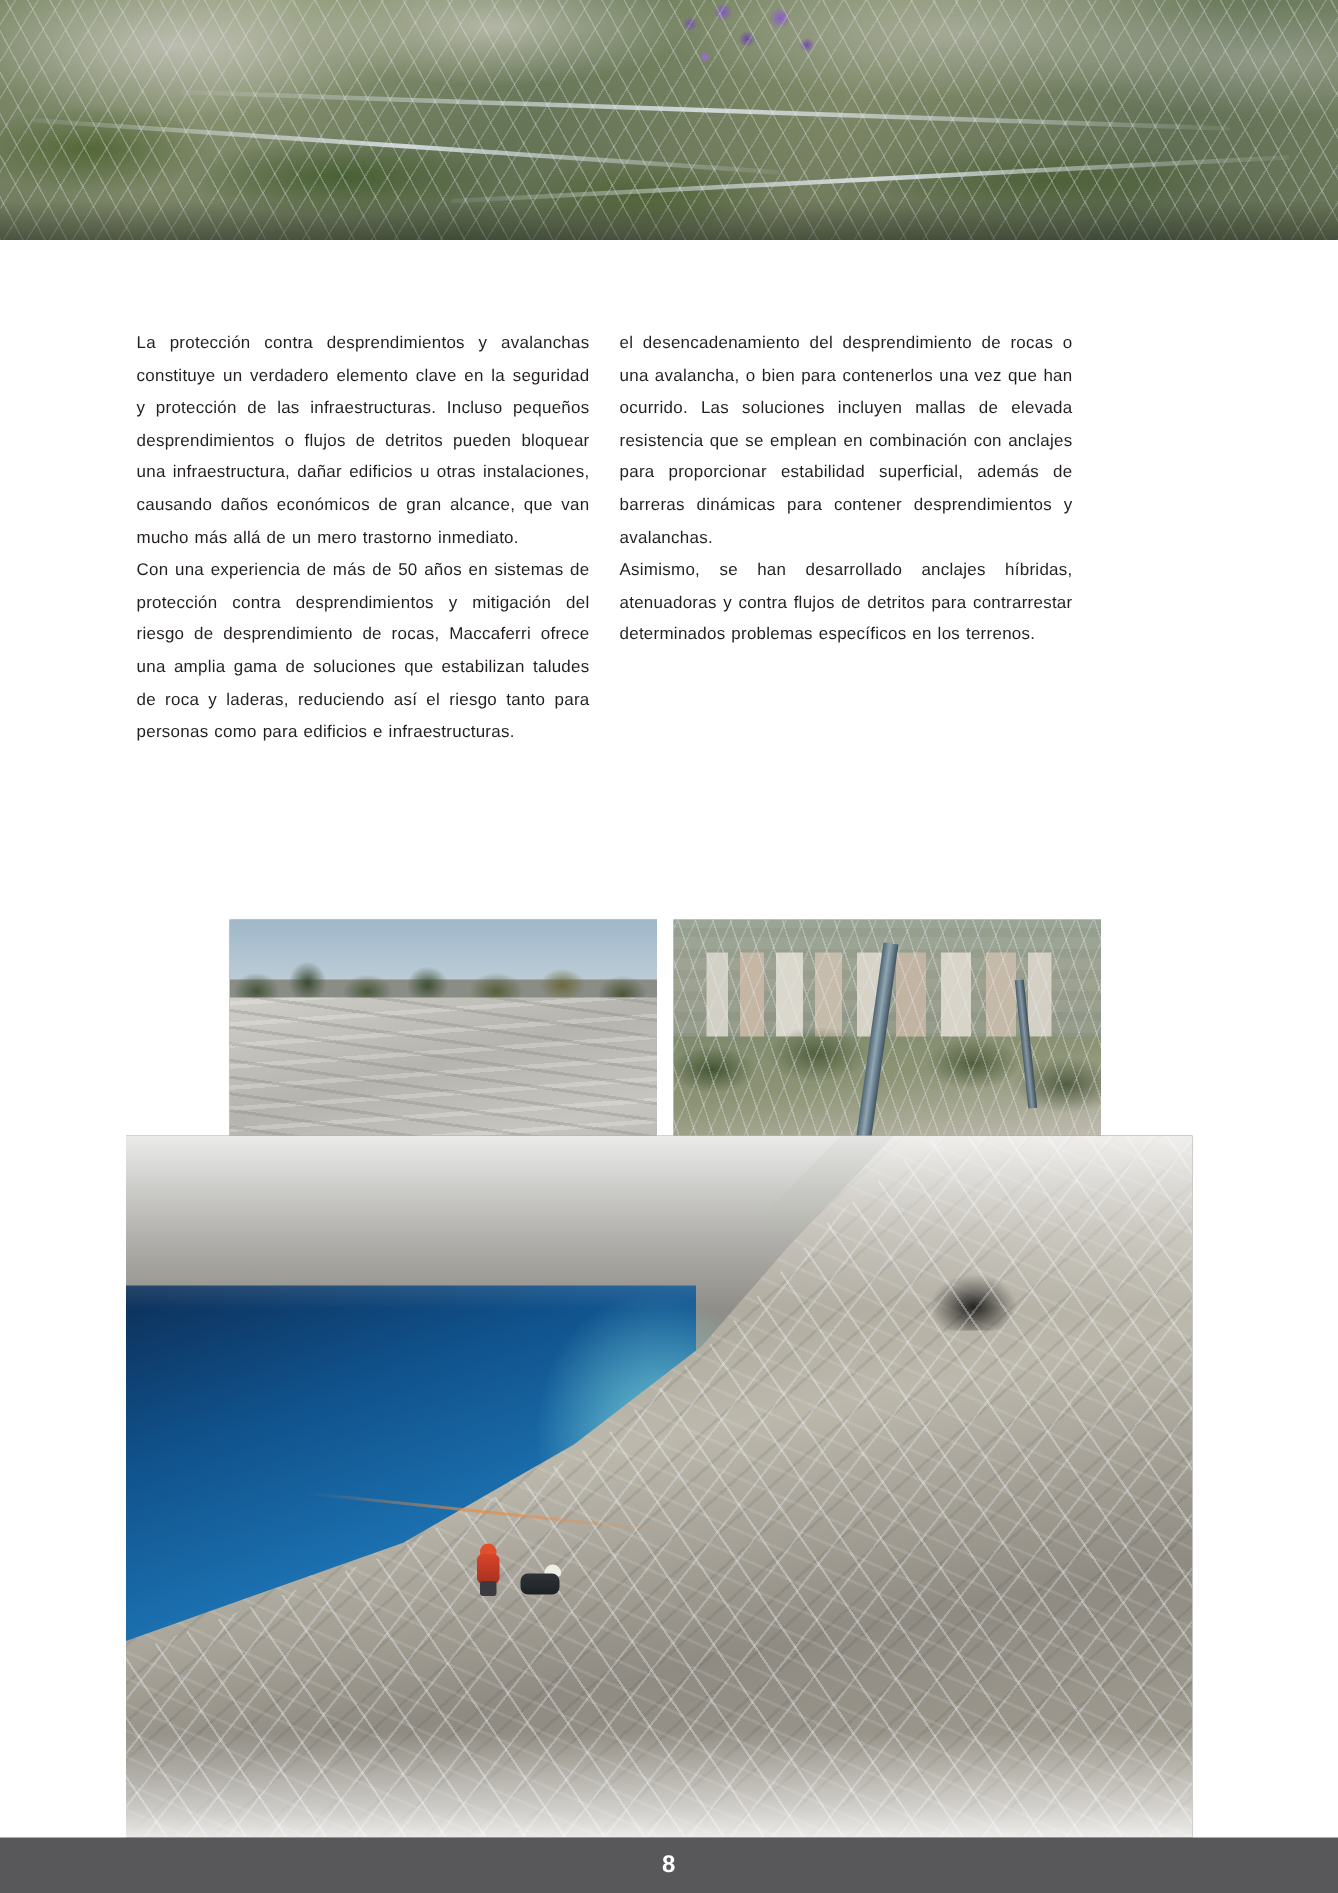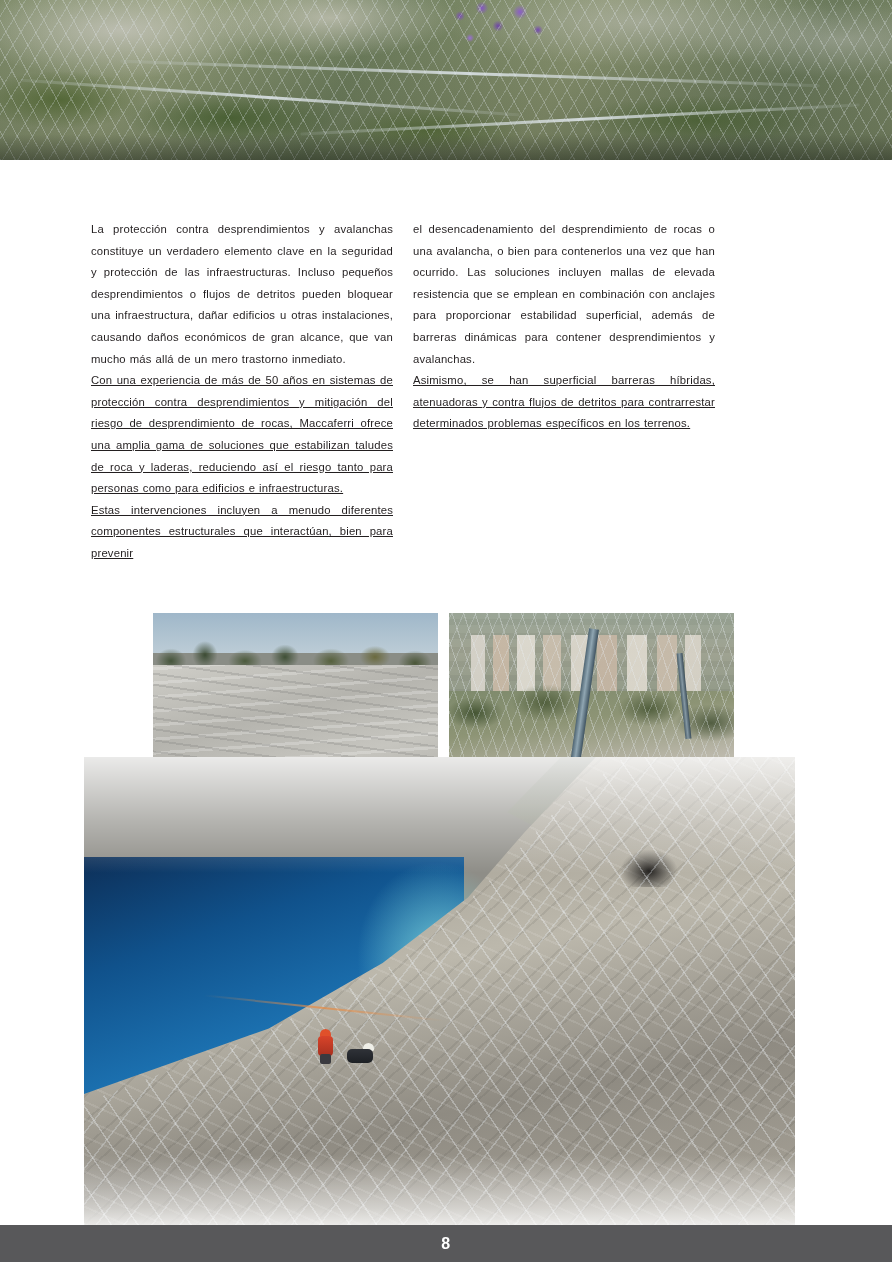--- a/index.html
+++ b/index.html
@@ -98,21 +98,21 @@
   .col p {
     margin: 0 0 0 0;
     font-family: "Liberation Sans", sans-serif;
     font-size: 11.3px;
     line-height: 21.6px;
     color: #231f20;
     text-align: justify;
     letter-spacing: 0.18px;
     word-spacing: 0.6px;
   }
-  .col p + p { margin-top: 0; text-decoration: underline; }
+  .col p + p { margin-top: 0; }
 
   
   .photo-row {
     position: absolute;
     left: 153px;
     top: 613px;
     width: 581px;
     height: 206px;
     display: flex;
     gap: 11px;
@@ -331,25 +331,24 @@
   <div class="tb-cable" style="left:300px; top:118px; width:560px; transform:rotate(-3deg);"></div>
   <div class="tb-cable" style="left:120px; top:72px; width:700px; transform:rotate(2deg);"></div>
   <div class="tb-shadow-bottom"></div>
 </div>
 
 <div class="text-area">
   <div class="col-wrap">
     <div class="col">
       <p>La protección contra desprendimientos y avalanchas constituye un verdadero elemento clave en la seguridad y protección de las infraestructuras. Incluso pequeños desprendimientos o flujos de detritos pueden bloquear una infraestructura, dañar edificios u otras instalaciones, causando daños económicos de gran alcance, que van mucho más allá de un mero trastorno inmediato.</p>
       <p>Con una experiencia de más de 50 años en sistemas de protección contra desprendimientos y mitigación del riesgo de desprendimiento de rocas, Maccaferri ofrece una amplia gama de soluciones que estabilizan taludes de roca y laderas, reduciendo así el riesgo tanto para personas como para edificios e infraestructuras.</p>
-      <p>Estas intervenciones incluyen a menudo diferentes componentes estructurales que interactúan, bien para prevenir</p>
     </div>
     <div class="col">
       <p>el desencadenamiento del desprendimiento de rocas o una avalancha, o bien para contenerlos una vez que han ocurrido. Las soluciones incluyen mallas de elevada resistencia que se emplean en combinación con anclajes para proporcionar estabilidad superficial, además de barreras dinámicas para contener desprendimientos y avalanchas.</p>
-      <p>Asimismo, se han superficial barreras híbridas, atenuadoras y contra flujos de detritos para contrarrestar determinados problemas específicos en los terrenos.</p>
+      <p>Asimismo, se han desarrollado anclajes híbridas, atenuadoras y contra flujos de detritos para contrarrestar determinados problemas específicos en los terrenos.</p>
     </div>
   </div>
 </div>
 
 <div class="photo-row">
   <div class="photo">
     <div class="ph1-sky"></div>
     <div class="ph1-trees"></div>
     <div class="ph1-rock"></div>
     <div class="ph1-shade"></div>

